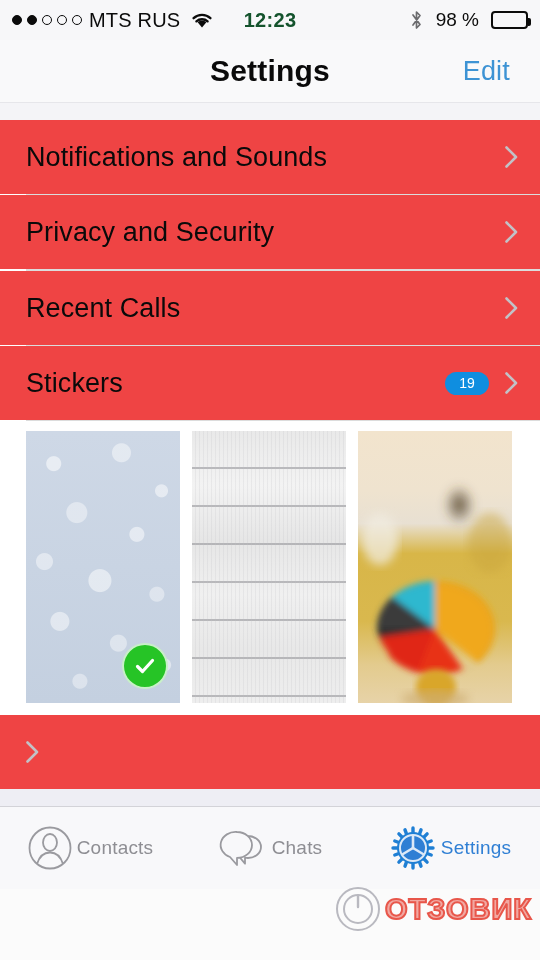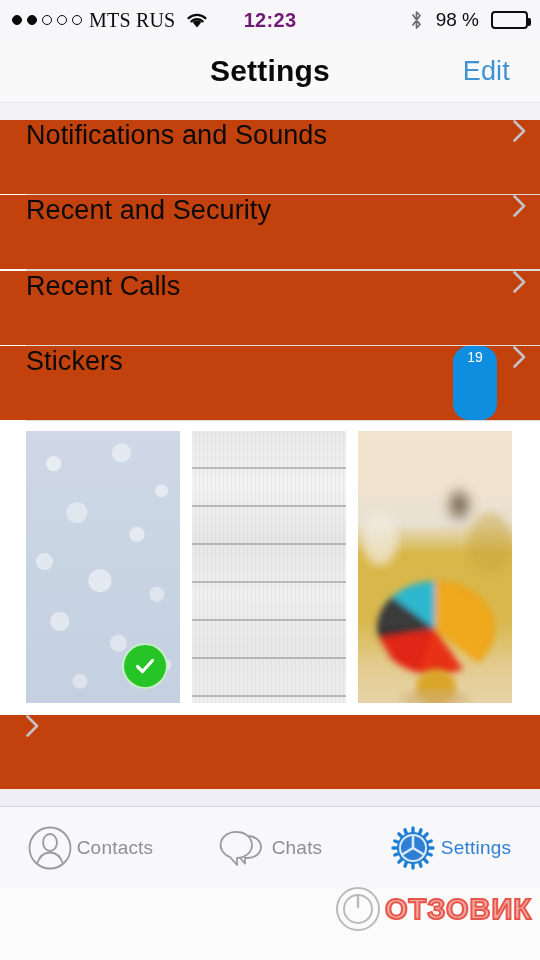--- a/index.html
+++ b/index.html
@@ -16,25 +16,25 @@
   
   .statusbar {
     height:40px; background:#f7f7f9;
     display:flex; align-items:center;
     position:relative;
   }
   .sb-left { display:flex; align-items:center; gap:7px; padding-left:12px; }
   .dots { display:flex; align-items:center; gap:5px; }
   .dot { width:10px; height:10px; border-radius:50%; border:1.6px solid #0b0b0b; }
   .dot.filled { background:#0b0b0b; }
-  .carrier { font-size:20px; color:#0b0b0b; letter-spacing:.2px; font-weight:400;font-family:Liberation Serif, serif; }
+  .carrier { font-size:20px; color:#0b0b0b; letter-spacing:.2px; font-weight:400; }
   .wifi { margin-left:2px; display:block; }
   .sb-center {
     position:absolute; left:0; right:0; text-align:center;
-    font-size:20px; font-weight:700; color:#701a75; letter-spacing:.3px;
+    font-size:20px; font-weight:700; color:#14532d; letter-spacing:.3px;
     pointer-events:none;
   }
   .sb-right {
     margin-left:auto; display:flex; align-items:center; gap:12px; padding-right:12px;
   }
   .batt-pct { font-size:19px; color:#0b0b0b; }
   .batt { width:37px; height:18px; border:2px solid #0b0b0b; border-radius:4px; position:relative; padding:2px; }
   .batt-fill { height:100%; background:#0b0b0b; border-radius:1px; }
   .batt-nub { position:absolute; right:-5px; top:5px; width:3px; height:8px; background:#0b0b0b; border-radius:0 2px 2px 0; }
 
@@ -46,23 +46,23 @@
   .nav-title { font-size:30px; font-weight:700; color:#0a0a0a; letter-spacing:.2px; }
   .nav-edit {
     position:absolute; right:30px; top:50%; transform:translateY(-50%);
     font-size:27px; color:#3d93d4; letter-spacing:.2px;
   }
   .nav-gap { height:18px; background:#f4f4f7; border-top:1px solid #e6e6ea; }
 
   
   .list { background:#ffffff; }
   .row {
-    height:74px; display:flex; 
-    padding-left:26px; padding-right:14px; position:relative;
-    background:#c2410c;
+    height:74px; display:flex; align-items:center;
+    padding-left:26px; padding-right:22px; position:relative;
+    background:#ef4444;
   }
   .row-label { font-size:27px; color:#0a0a0a; letter-spacing:.1px; flex:1; }
   .sep { height:1px; background:#dcdcdc; margin-left:26px; }
   .chev { width:13px; height:22px; flex:0 0 auto; }
   .badge {
     background:#0f8ee0; color:#ffffff; font-size:14px;
     border-radius:16px; padding:4px 13px 5px; margin-right:16px;
     line-height:1; min-width:44px; text-align:center;
   }
 
@@ -186,21 +186,21 @@
 
     <div class="row">
       <span class="row-label">Notifications and Sounds</span>
       <svg class="chev" viewBox="0 0 13 22">
         <path d="M1.5 1.5 L11 11 L1.5 20.5" stroke="#c2c2c7" stroke-width="2.6" fill="none" stroke-linecap="round" stroke-linejoin="round"></path>
       </svg>
     </div>
     <div class="sep"></div>
 
     <div class="row">
-      <span class="row-label">Recent and Security</span>
+      <span class="row-label">Privacy and Security</span>
       <svg class="chev" viewBox="0 0 13 22">
         <path d="M1.5 1.5 L11 11 L1.5 20.5" stroke="#c2c2c7" stroke-width="2.6" fill="none" stroke-linecap="round" stroke-linejoin="round"></path>
       </svg>
     </div>
     <div class="sep"></div>
 
     <div class="sep"></div>
 
     <div class="row">
       <span class="row-label">Recent Calls</span>

